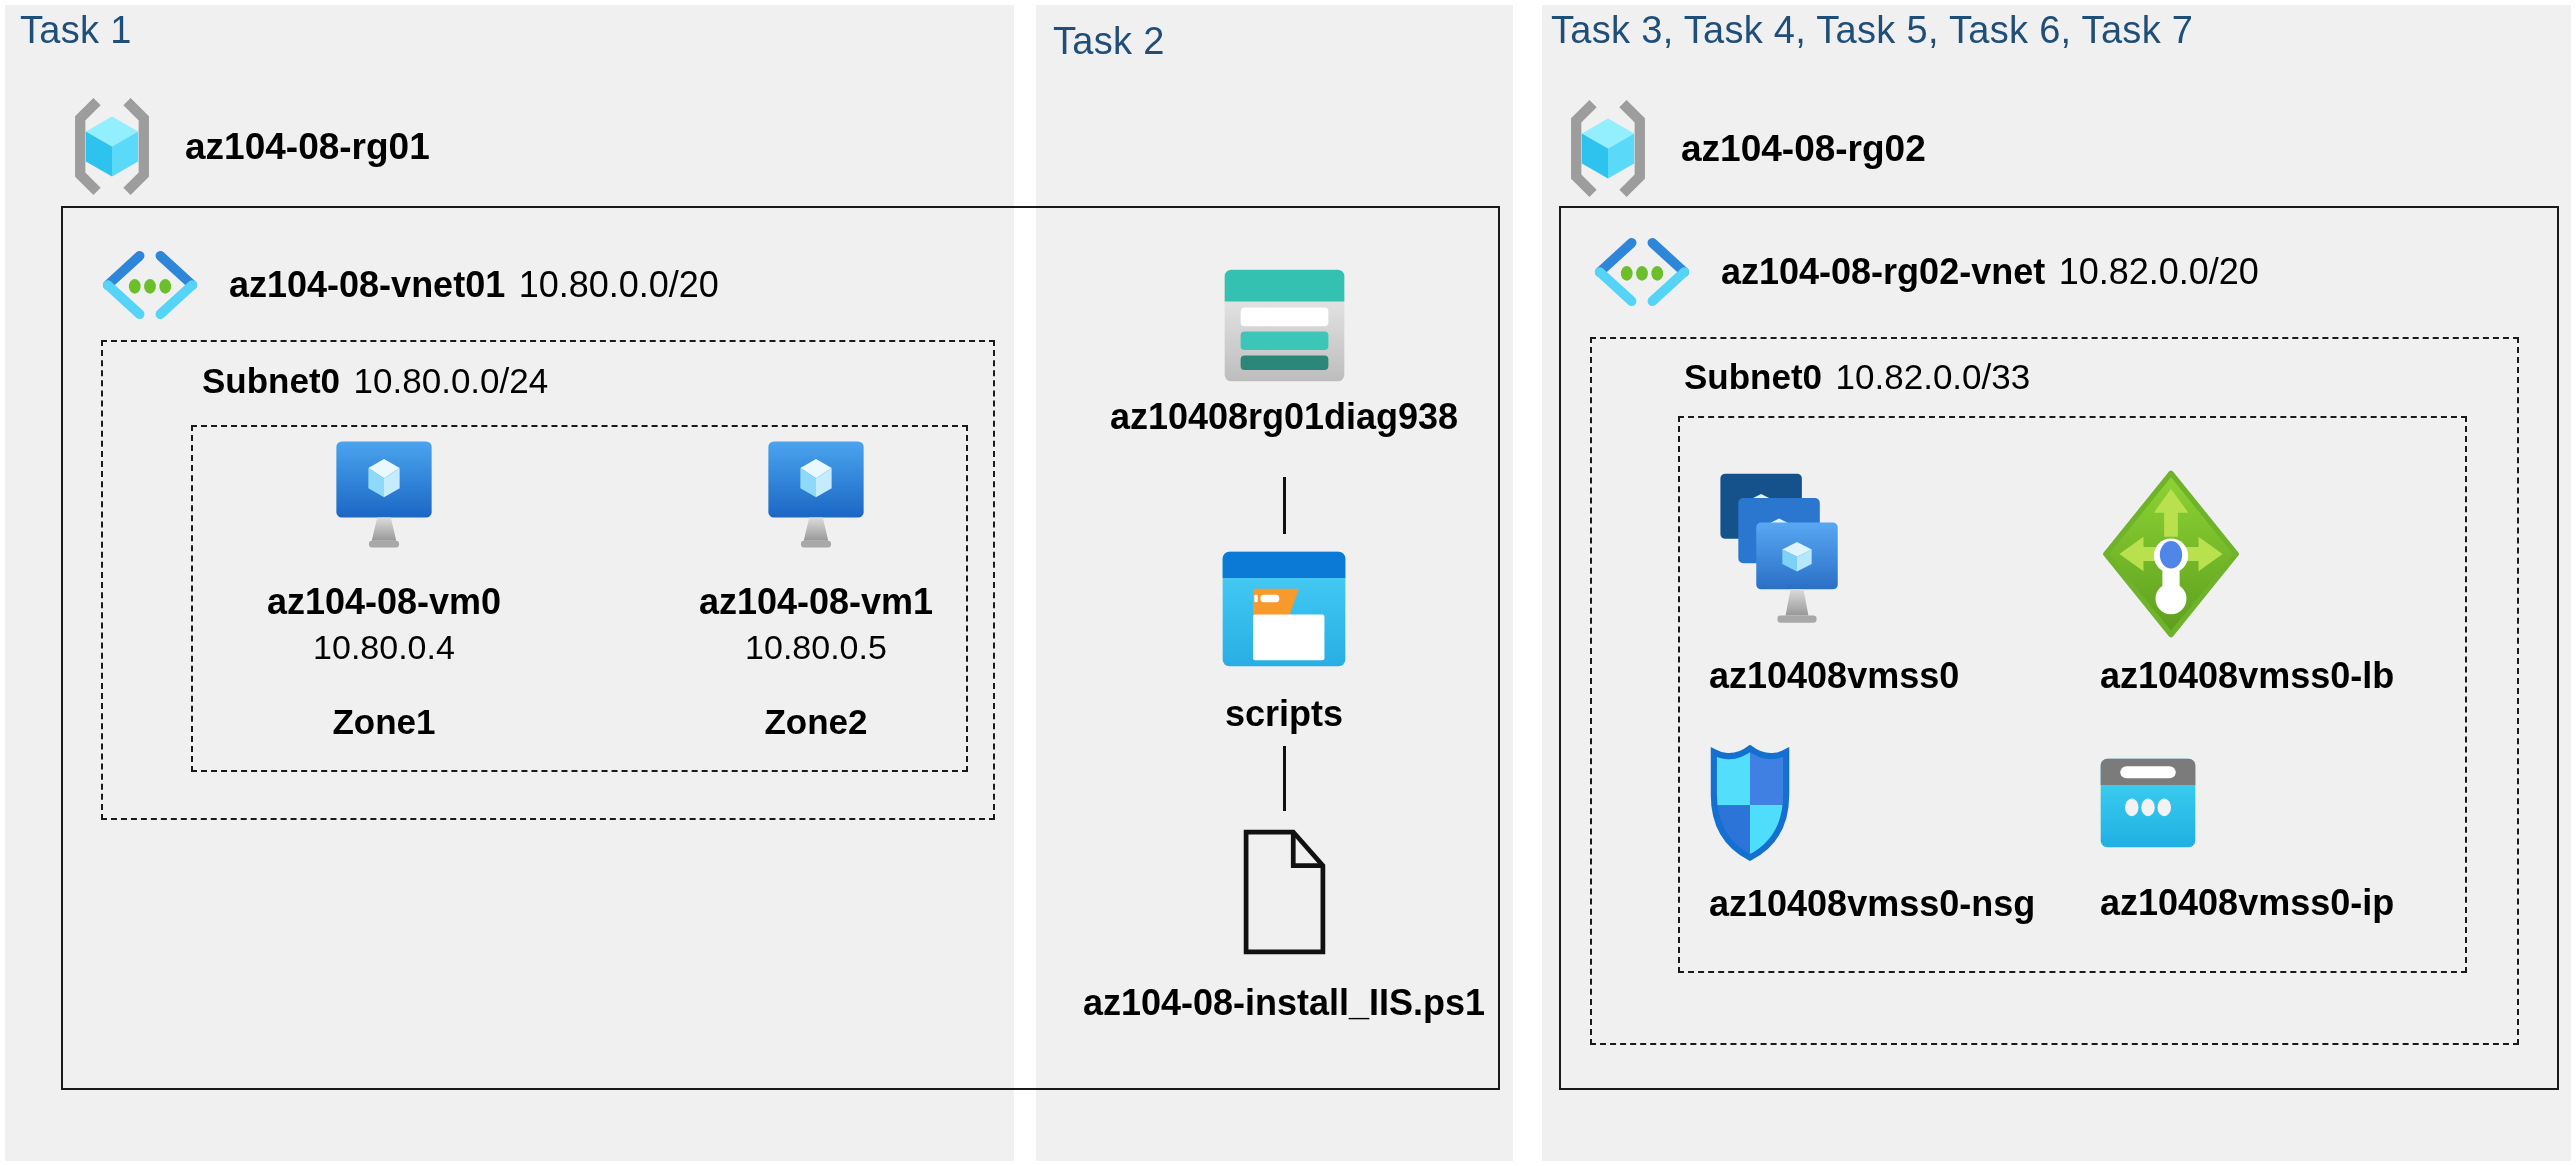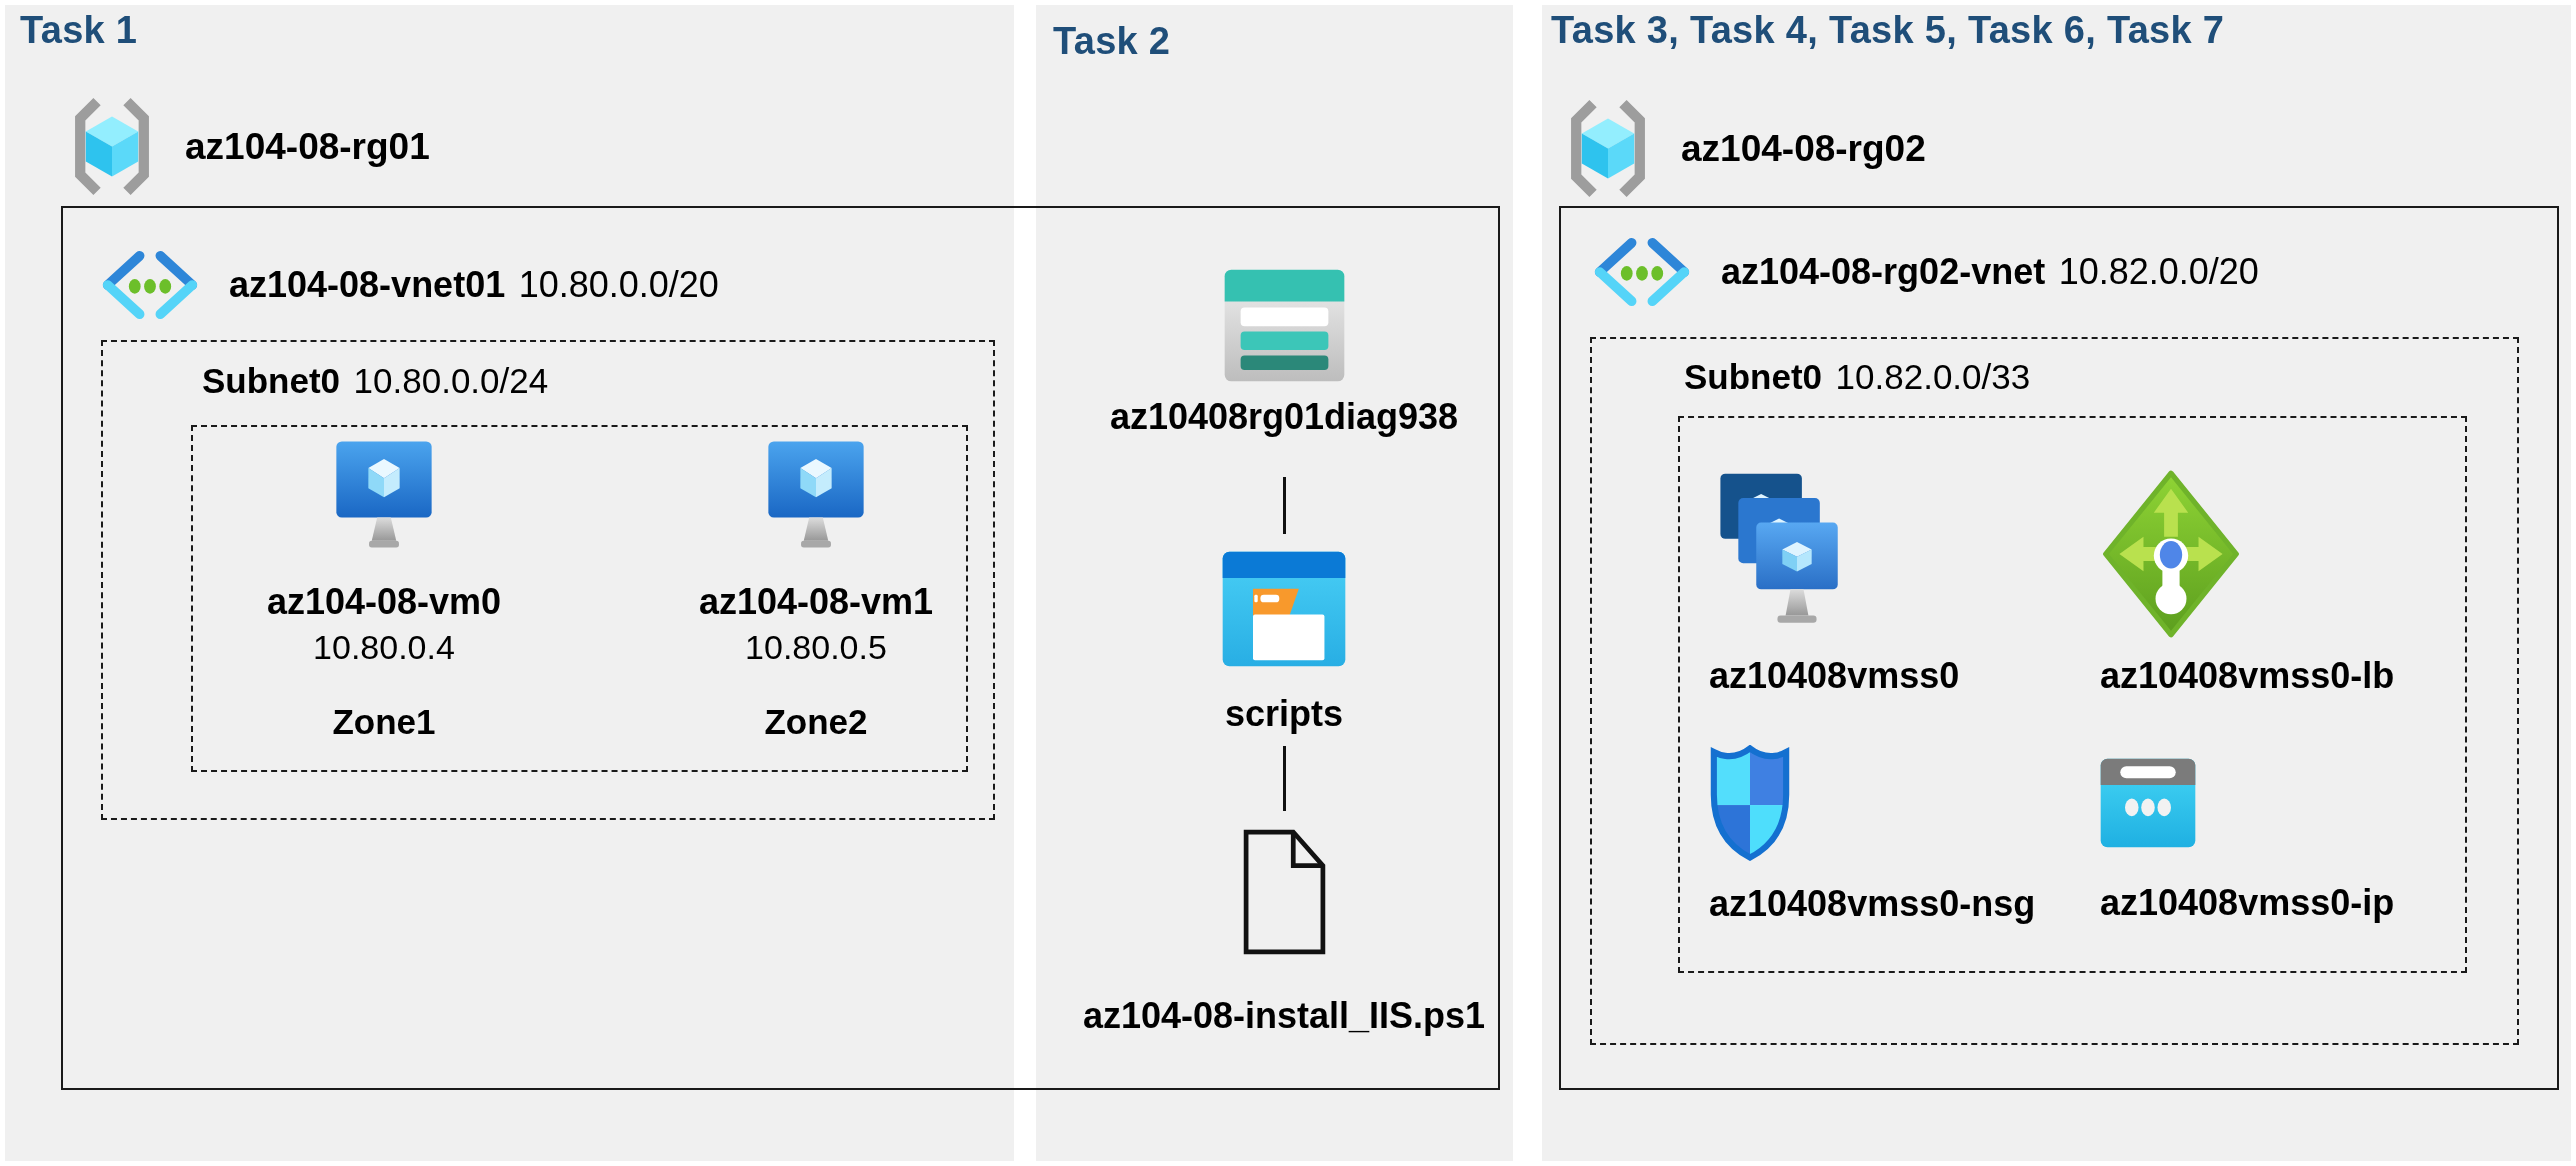--- a/index.html
+++ b/index.html
@@ -6,21 +6,21 @@
   html,body { background:#ffffff; }
   .canvas {
     position:relative; width:2576px; height:1166px; background:#ffffff;
     font-family:"Liberation Sans", sans-serif; color:#000; overflow:hidden;
   }
   .panel { position:absolute; top:5.4px; height:1156px; background:#f0f0f0; }
   #panel1 { left:5.4px;    width:1009px; }
   #panel2 { left:1036px; width:477px;  }
   #panel3 { left:1542px; width:1029px; }
 
-  .task-title { position:absolute; font-size:38px; font-weight:bold; color:#1f4e79; letter-spacing:0.3px; }
+  .task-title { position:absolute; font-size:38px; font-weight:normal; color:#1f4e79; letter-spacing:0.3px; }
 
   .box { position:absolute; }
   .box.solid  { border:2.7px solid #1a1a1a; }
   .box.dashed { border:2.7px dashed #1a1a1a; }
 
   .icon-row { position:absolute; display:flex; align-items:center; }
   .icon-row .row-label { margin-left:26px; font-size:37px; font-weight:bold; white-space:nowrap; }
   .vnet-label  { margin-left:27px; font-size:36px; white-space:nowrap; }
   .vnet-label .bold { font-weight:bold; }
   .cidr { font-weight:normal; margin-left:13.5px; }
@@ -193,21 +193,21 @@
 
   <div class="connector" style="left:1283px;top:746px;height:65px"></div>
 
   <div class="t2-block" style="top:828px">
     <span>
       <svg width="85" height="128" viewBox="0 0 126 190">
         <path d="M6,6 L76,6 L120,56 L120,184 L6,184 Z" fill="#f0f0f0" stroke="#111111" stroke-width="7"></path>
         <path d="M76,6 L76,56 L120,56" fill="none" stroke="#111111" stroke-width="7"></path>
       </svg>
     </span>
-    <div class="t2-label" style="margin-top:39px">az104-08-install_IIS.ps1</div>
+    <div class="t2-label" style="margin-top:26px">az104-08-install_IIS.ps1</div>
   </div>
 
   <div class="icon-row" style="left:1561px;top:98px">
     <span>
       <svg width="94" height="101" viewBox="0 0 100 108">
         <path d="M34,6 L16,24 L16,84 L34,102" stroke="#9d9d9d" stroke-width="11" fill="none"></path>
         <path d="M66,6 L84,24 L84,84 L66,102" stroke="#9d9d9d" stroke-width="11" fill="none"></path>
         <polygon points="50,22 78,38 50,54 22,38" fill="#93eefe"></polygon>
         <polygon points="22,38 50,54 50,86 22,70" fill="#2ec3ee"></polygon>
         <polygon points="78,38 50,54 50,86 78,70" fill="#5bd9f9"></polygon>

